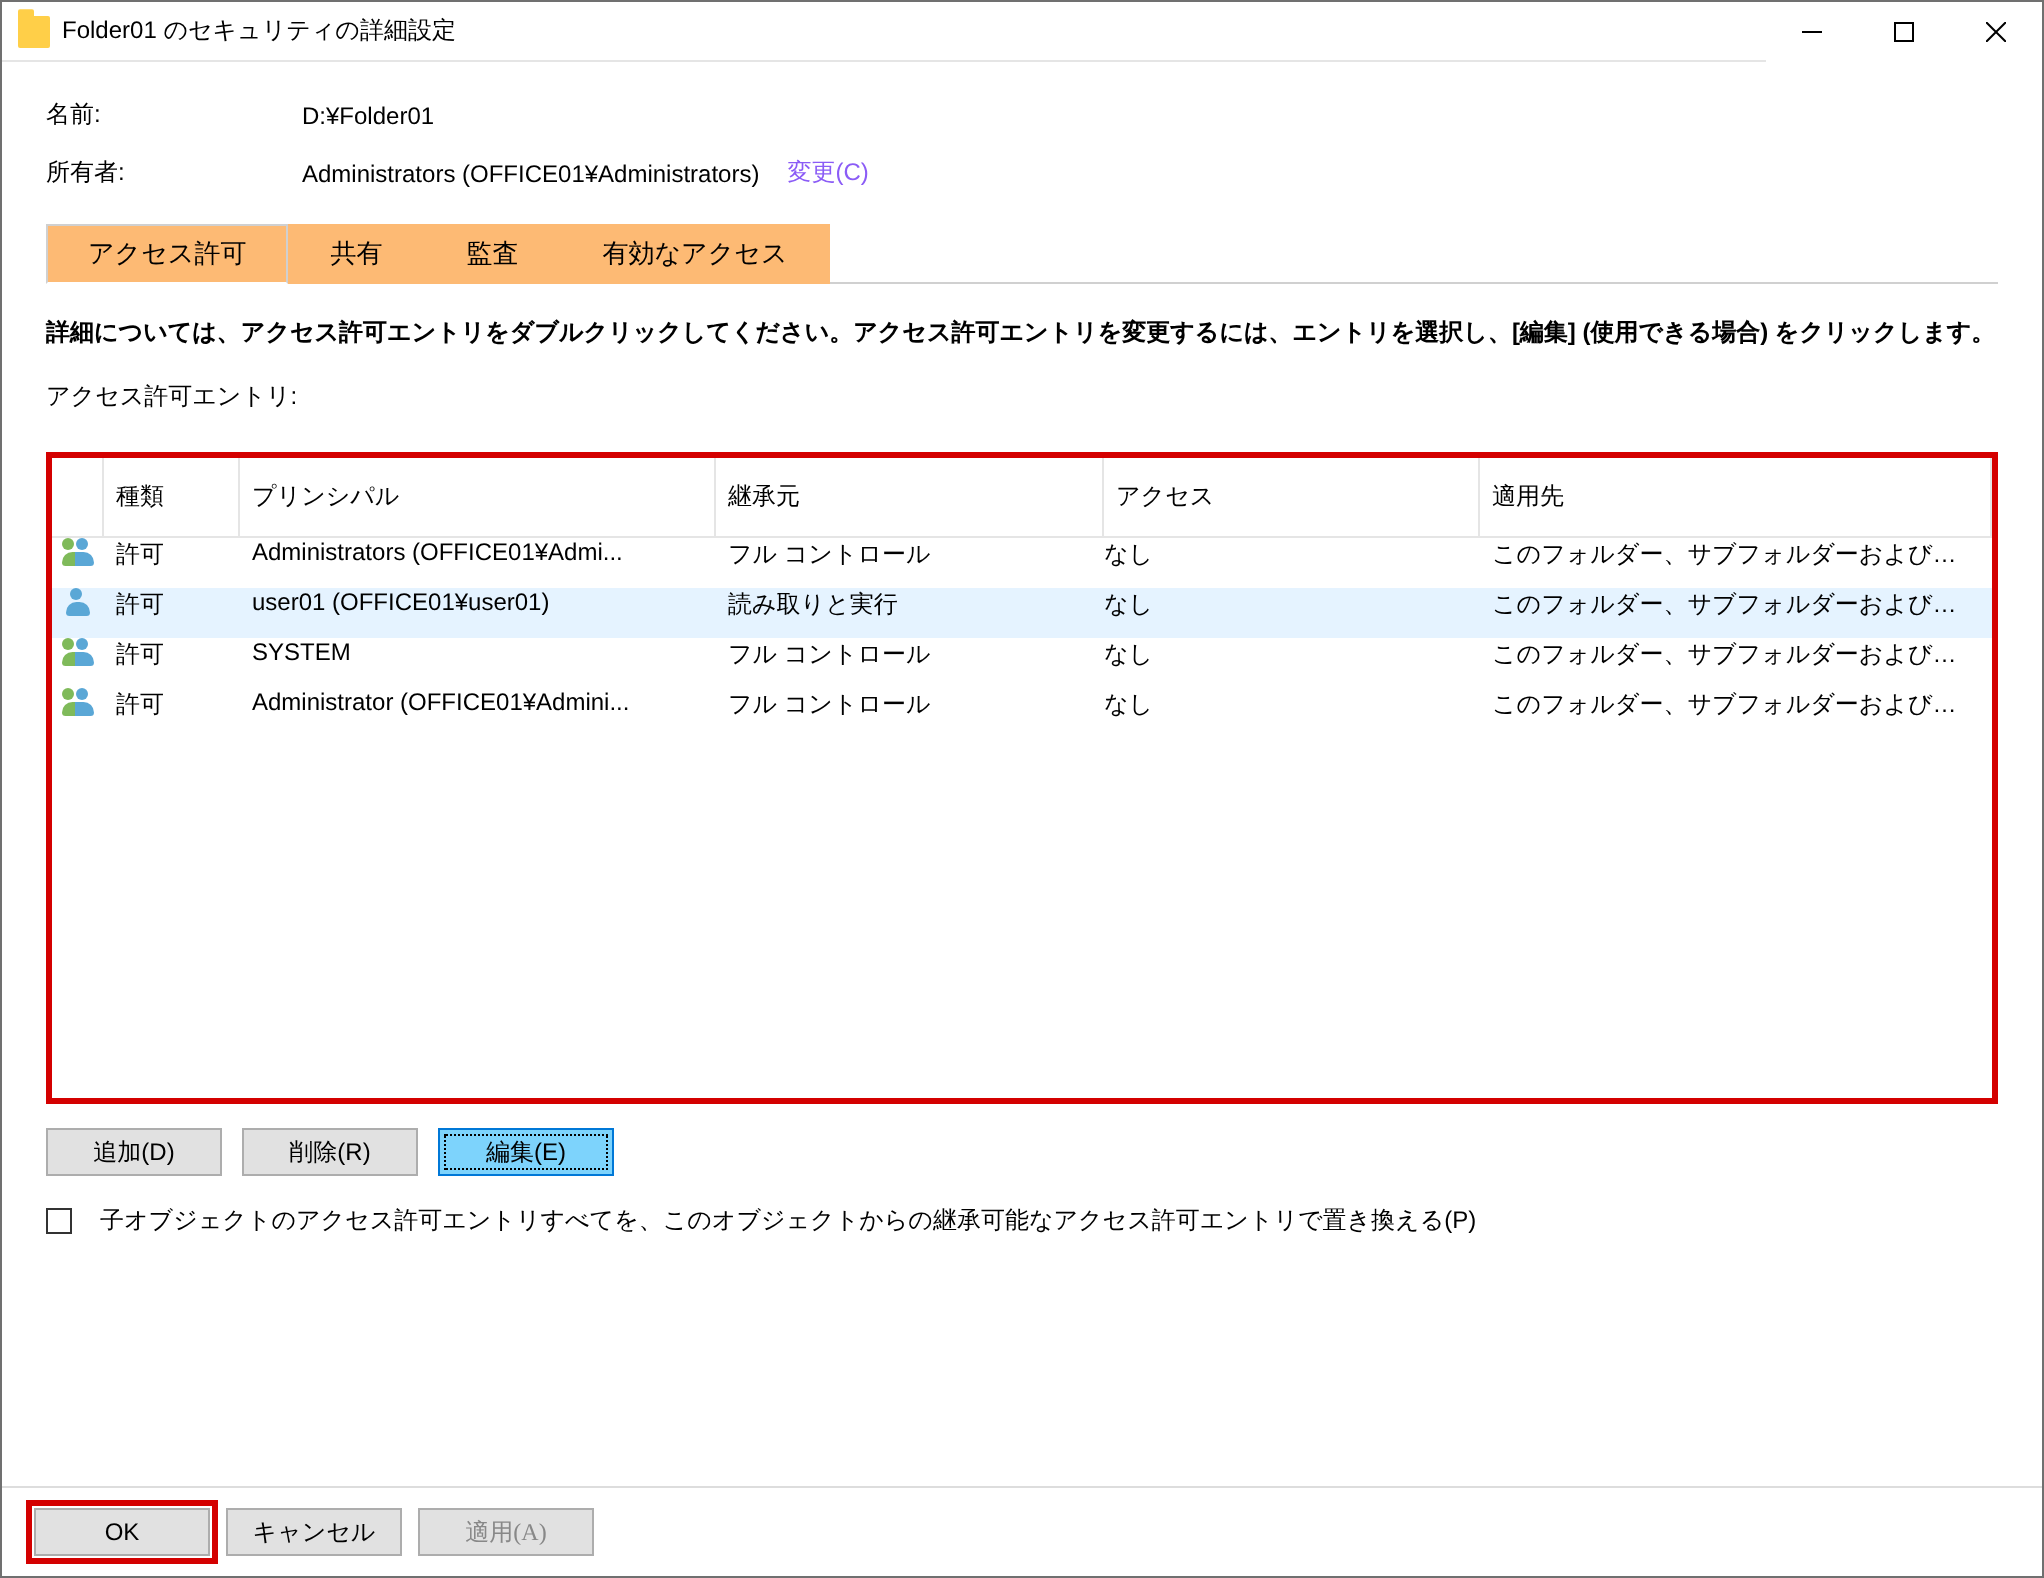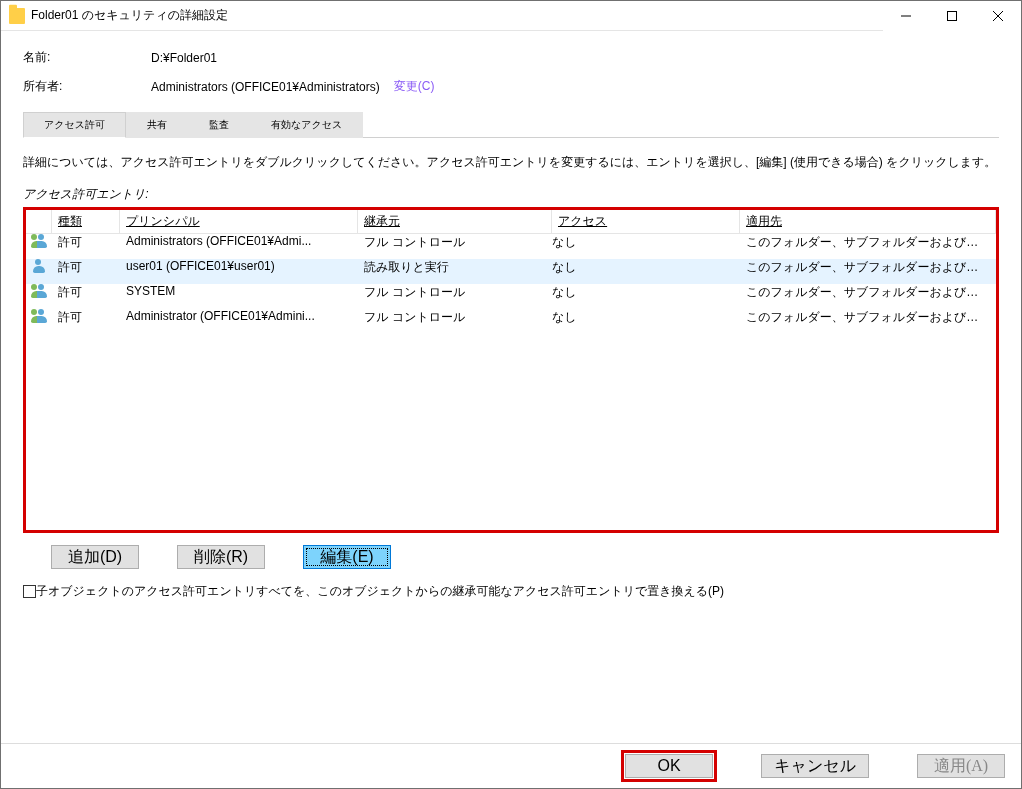--- a/index.html
+++ b/index.html
@@ -67,43 +67,42 @@
     display:flex;
     border-bottom:1px solid #d0d0d0;
     margin-top:4px;
   }
   .tab {
     padding: 5px 20px;
     border: 1px solid transparent;
     border-bottom: none;
     position: relative;
     top: 1px;
-    background:#e5e5e5;
-    font-size:10px;
+    background:#fdba74;
+    font-size:13px;
   }
   .tab.active {
     border-color:#d0d0d0;
     border-bottom:1px solid #fff;
   }
 
-  .desc { margin:14px 0 14px 0; line-height:1.7; }
-
-  .list-label { margin-bottom:4px;font-style:italic; }
+  .desc { margin:14px 0 14px 0; line-height:1.7;font-weight:bold; }
+
+  .list-label { margin-bottom:19px; }
   .list-box {
     border: 3px solid #d40000;
     height: 326px;
     overflow:hidden;
   }
   .list-headers {
     display:flex;
     background:#fff;
     border-bottom:1px solid #e5e5e5;
-    height:24px;
+    height:40px;
     align-items:center;
-    text-decoration:underline;
   }
   .list-headers .col, .list-row .col {
     padding: 0 6px;
     white-space:nowrap;
     overflow:hidden;
     text-overflow:ellipsis;
   }
   .list-headers .col { border-right:1px solid #e5e5e5; height:100%; display:flex; align-items:center;}
   .col-icon { width: 26px; flex:0 0 26px; border-right:1px solid #e5e5e5;}
   .col-type { width: 68px; flex:0 0 68px;}
@@ -145,46 +144,45 @@
   .pers-icon.group .head { left:7px; }
   .pers-icon.group .body { background: linear-gradient(90deg,#7fba5a 40%,#5aa7d6 40%); left:0; width:16px;}
 
   .row-buttons { display:flex; gap:10px; margin-top:12px; }
   .btn {
     min-width:88px;
     height:24px;
     padding:0 12px;
     border:1px solid #adadad;
     background:#e1e1e1;
-    font-size:16px;
+    font-size:12px;
     font-family:inherit;
     display:inline-flex;
     align-items:center;
     justify-content:center;
-    margin-left:28px;
   }
   .btn.focus {
     border:1px solid #0078d7;
     outline:1px dotted #000;
     outline-offset:-4px;
     background:#7dd3fc;
   }
 
-  .checkbox-row { display:flex; align-items:center; gap:0; margin-top:14px;}
+  .checkbox-row { display:flex; align-items:center; gap:14px; margin-top:14px;}
   .chk {
     width:13px;height:13px;border:1px solid #333;
     background:#fff;
   }
 
   .footer {
     border-top:1px solid #ddd;
     padding:10px 16px;
     display:flex;
-    justify-content:flex-end;
-    gap:20px;
+    justify-content:flex-start;
+    gap:8px;
     align-items:center;
   }
   .footer .btn { min-width:88px; }
   .btn.highlight {
     outline:3px solid #d40000;
     outline-offset:1px;
   }
   .btn.disabled { color:#888;font-family:Liberation Serif, serif; }
 </style>
 </head>

